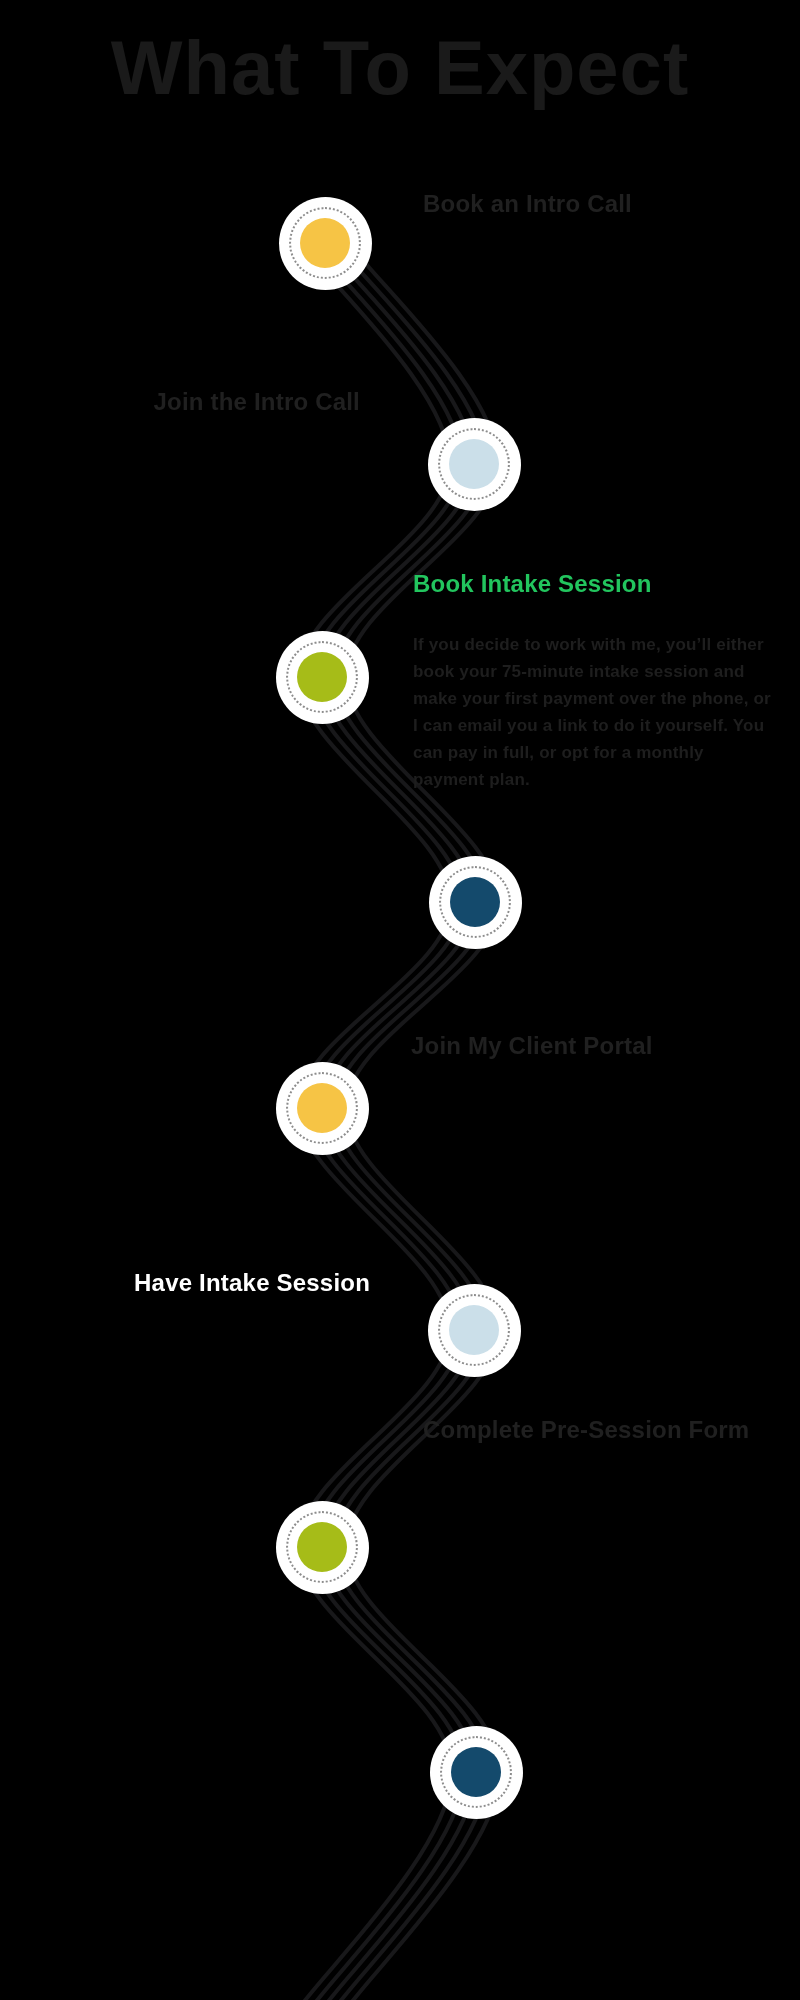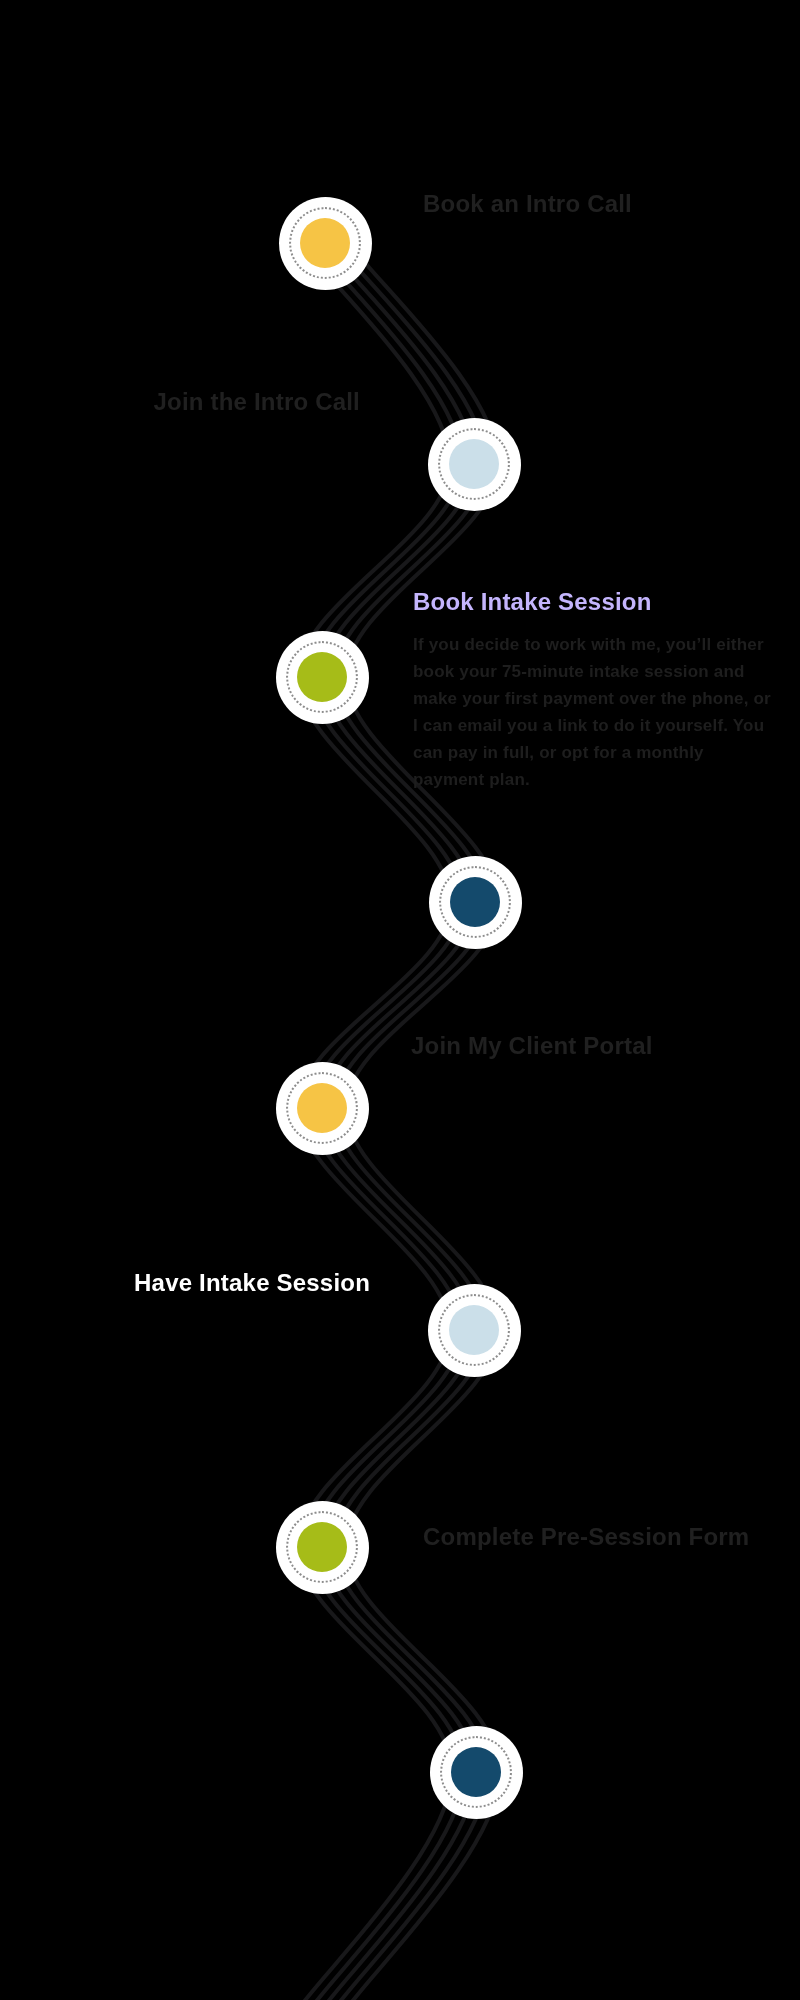--- a/index.html
+++ b/index.html
@@ -29,20 +29,21 @@
   .step-label.right-aligned{text-align:right;}
   .step-desc{
     position:absolute;font-size:17px;font-weight:700;color:#1e1e1e;
     line-height:27px;letter-spacing:0.2px;
   }
 </style>
 </head>
 <body>
 
 <div class="canvas">
+  <div class="title">What To Expect</div>
   <svg id="ribbon" width="800" height="2000" viewBox="0 0 800 2000">
       <path d="M 325 243 C 349.8 279.8 474.5 391.7 474 464 C 473.5 536.3 321.8 604.0 322 677 C 322.2 750.0 475.0 830.2 475 902 C 475.0 973.8 322.2 1036.7 322 1108 C 321.8 1179.3 474.0 1256.8 474 1330 C 474.0 1403.2 321.7 1473.3 322 1547 C 322.3 1620.7 476.7 1694.0 476 1772 C 475.3 1850.0 344.3 1974.5 318 2015" transform="translate(-24,0)" stroke="#18181a"></path>
       <path d="M 325 243 C 349.8 279.8 474.5 391.7 474 464 C 473.5 536.3 321.8 604.0 322 677 C 322.2 750.0 475.0 830.2 475 902 C 475.0 973.8 322.2 1036.7 322 1108 C 321.8 1179.3 474.0 1256.8 474 1330 C 474.0 1403.2 321.7 1473.3 322 1547 C 322.3 1620.7 476.7 1694.0 476 1772 C 475.3 1850.0 344.3 1974.5 318 2015" transform="translate(-12,0)" stroke="#18181a"></path>
       <path d="M 325 243 C 349.8 279.8 474.5 391.7 474 464 C 473.5 536.3 321.8 604.0 322 677 C 322.2 750.0 475.0 830.2 475 902 C 475.0 973.8 322.2 1036.7 322 1108 C 321.8 1179.3 474.0 1256.8 474 1330 C 474.0 1403.2 321.7 1473.3 322 1547 C 322.3 1620.7 476.7 1694.0 476 1772 C 475.3 1850.0 344.3 1974.5 318 2015" transform="translate(0,0)" stroke="#18181a"></path>
       <path d="M 325 243 C 349.8 279.8 474.5 391.7 474 464 C 473.5 536.3 321.8 604.0 322 677 C 322.2 750.0 475.0 830.2 475 902 C 475.0 973.8 322.2 1036.7 322 1108 C 321.8 1179.3 474.0 1256.8 474 1330 C 474.0 1403.2 321.7 1473.3 322 1547 C 322.3 1620.7 476.7 1694.0 476 1772 C 475.3 1850.0 344.3 1974.5 318 2015" transform="translate(12,0)" stroke="#18181a"></path>
       <path d="M 325 243 C 349.8 279.8 474.5 391.7 474 464 C 473.5 536.3 321.8 604.0 322 677 C 322.2 750.0 475.0 830.2 475 902 C 475.0 973.8 322.2 1036.7 322 1108 C 321.8 1179.3 474.0 1256.8 474 1330 C 474.0 1403.2 321.7 1473.3 322 1547 C 322.3 1620.7 476.7 1694.0 476 1772 C 475.3 1850.0 344.3 1974.5 318 2015" transform="translate(24,0)" stroke="#18181a"></path>
     </svg>
   <div id="steps">
       <div class="node" style="left: 278.5px; top: 196.5px;">
         <div class="node-dotted" style="border-color: rgb(141, 141, 141);">
@@ -54,21 +55,21 @@
         <div class="node-dotted" style="border-color: rgb(141, 141, 141);">
           <div class="node-core" style="background: rgb(203, 223, 233);"></div>
         </div>
       </div>
       <div class="step-label right-aligned" style="top: 390px; right: 440px; color: rgb(32, 32, 32);">Join the Intro Call</div>
       <div class="node" style="left: 275.5px; top: 630.5px;">
         <div class="node-dotted" style="border-color: rgb(141, 141, 141);">
           <div class="node-core" style="background: rgb(166, 188, 24);"></div>
         </div>
       </div>
-      <div class="step-label" style="top: 590px; left: 413px; color: #c4b5fd;">Book Intake Session</div>
+      <div class="step-label" style="top: 572px; left: 413px; color: #22c55e;">Book Intake Session</div>
       <div class="step-desc" style="left: 413px; top: 631px; width: 358px; color: rgb(30, 30, 30);">If you decide to work with me, you’ll either book your 75-minute intake session and make your first payment over the phone, or I can email you a link to do it yourself. You can pay in full, or opt for a monthly payment plan.</div>
       <div class="node" style="left: 428.5px; top: 855.5px;">
         <div class="node-dotted" style="border-color: rgb(141, 141, 141);">
           <div class="node-core" style="background: rgb(20, 74, 108);"></div>
         </div>
       </div>
       <div class="node" style="left: 275.5px; top: 1061.5px;">
         <div class="node-dotted" style="border-color: rgb(141, 141, 141);">
           <div class="node-core" style="background: rgb(246, 196, 69);"></div>
         </div>
@@ -78,20 +79,20 @@
         <div class="node-dotted" style="border-color: rgb(141, 141, 141);">
           <div class="node-core" style="background: rgb(203, 223, 233);"></div>
         </div>
       </div>
       <div class="step-label right-aligned" style="top: 1271px; right: 430px; color: #ffffff;">Have Intake Session</div>
       <div class="node" style="left: 275.5px; top: 1500.5px;">
         <div class="node-dotted" style="border-color: rgb(141, 141, 141);">
           <div class="node-core" style="background: rgb(166, 188, 24);"></div>
         </div>
       </div>
-      <div class="step-label" style="top: 1525px; left: 423px; color: rgb(32, 32, 32);">Complete Pre-Session Form</div>
+      <div class="step-label" style="top: 1418px; left: 423px; color: rgb(32, 32, 32);">Complete Pre-Session Form</div>
       <div class="node" style="left: 429.5px; top: 1725.5px;">
         <div class="node-dotted" style="border-color: rgb(141, 141, 141);">
           <div class="node-core" style="background: rgb(20, 74, 108);"></div>
         </div>
       </div>
     </div>
 </div>
 
 </body></html>

